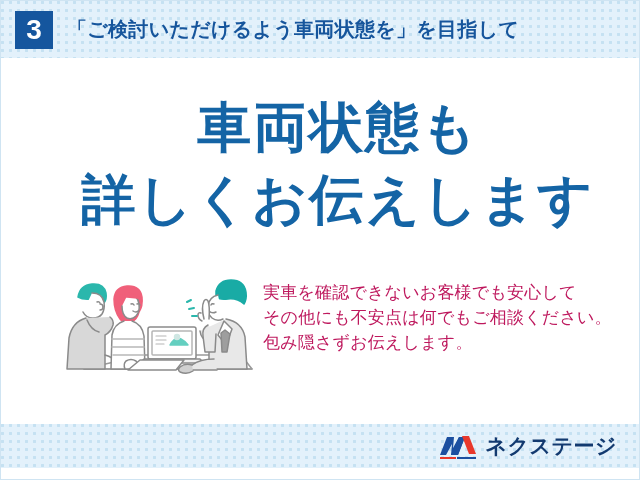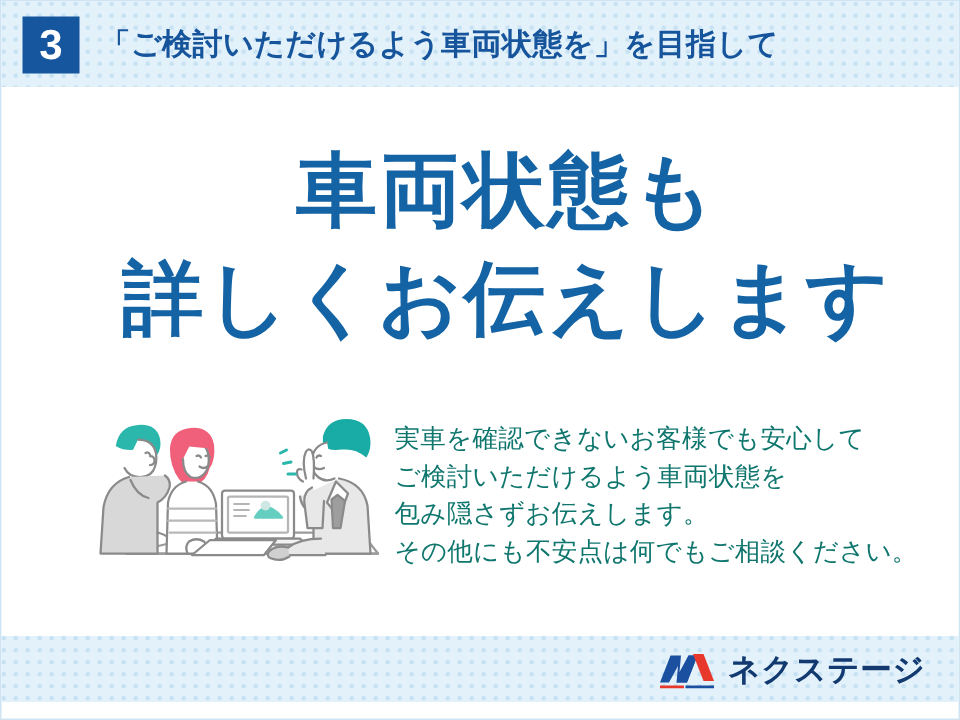--- a/index.html
+++ b/index.html
@@ -101,21 +101,21 @@
     height: 115px;
   }
   .illus svg { display: block; }
 
   
   .body-copy {
     position: absolute;
     left: 262px;
     top: 222px;
     width: 360px;
-    color: #0f766e;
+    color: #be185d;
     font-size: 17px;
     line-height: 25px;
     letter-spacing: 0.2px;
   }
   .body-copy .bl {
     display: block;
     white-space: nowrap;
   }
 
   
@@ -235,23 +235,22 @@
 
           <path d="M131 31 l4 -2" stroke="#2bb7ac" stroke-width="2"></path>
           <path d="M133 38 l5 -1" stroke="#2bb7ac" stroke-width="2"></path>
           <path d="M136 45 l5 0" stroke="#2bb7ac" stroke-width="2"></path>
         </g>
       </svg>
     </div>
 
     <div class="body-copy">
       <span class="bl">実車を確認できないお客様でも安心して</span>
-      <span class="bl">ご検討いただけるよう車両状態を</span>
+      <span class="bl">その他にも不安点は何でもご相談ください。</span>
       <span class="bl">包み隠さずお伝えします。</span>
-      <span class="bl">その他にも不安点は何でもご相談ください。</span>
     </div>
 
   </div>
 
   <div class="footer dotband">
     <div class="logo">
       <svg class="logo-mark" viewBox="0 0 40 26" xmlns="http://www.w3.org/2000/svg">
         <path d="M2 22 L9 4 L16 4 L15 15 L21 4 L27 4 L20 22 L13 22 L14 11 L8 22 Z" fill="#1b4fa0"></path>
         <path d="M21 4 L27 4 L20 22 L13 22 Z" fill="#1b4fa0"></path>
         <path d="M24 3 L31 3 L38 21 L31 21 Z" fill="#e8382c"></path>

